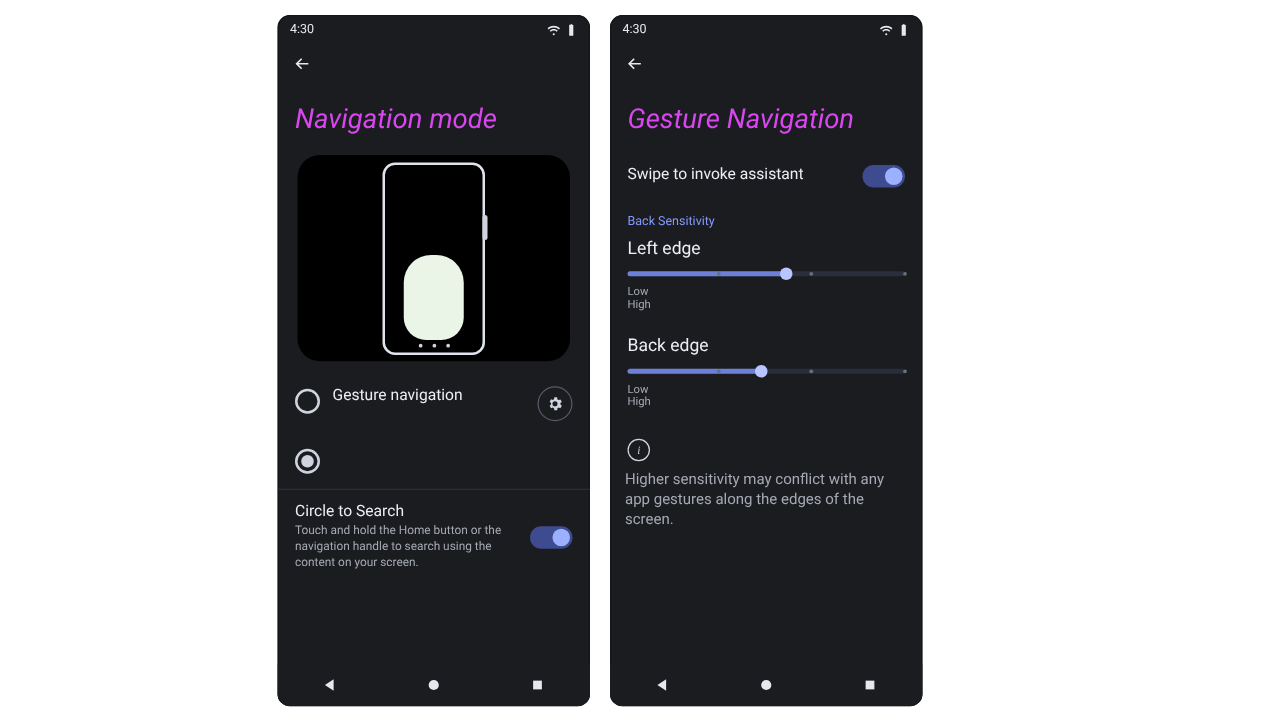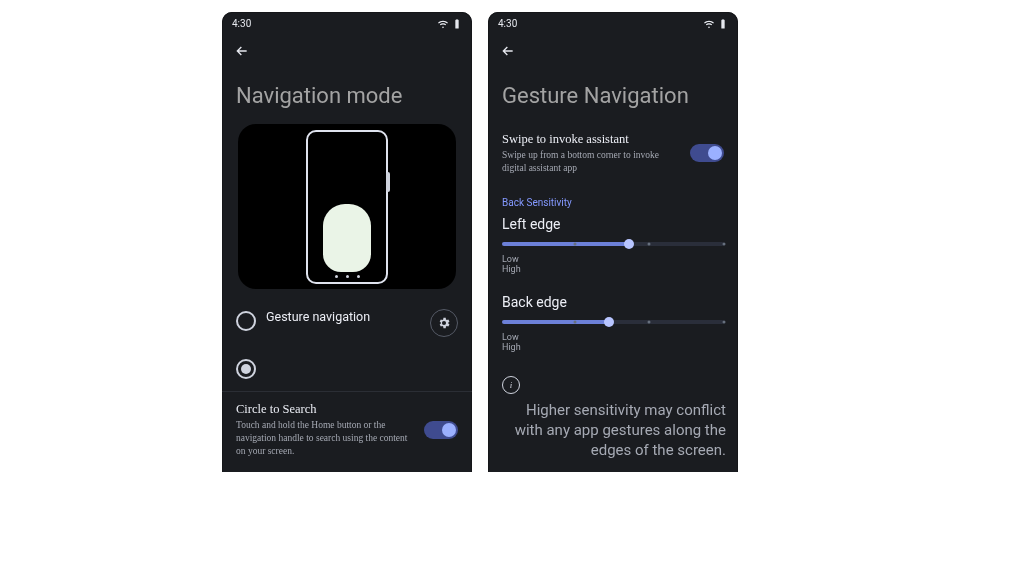--- a/index.html
+++ b/index.html
@@ -7,35 +7,35 @@
     --bg-dark:#000000;
     --text:#e6e8ee;
     --text-dim:#a5a9b3;
     --accent:#8da3ff;
     --accent-dim:#3b4a8a;
     --toggle-track:#3f4b8f;
     --toggle-thumb:#9bb0ff;
     --divider:#2b2e35;
   }
   html,body{margin:0;padding:0;background:#ffffff;font-family:-apple-system,BlinkMacSystemFont,"Segoe UI",Roboto,Arial,sans-serif;}
-  .stage{width:1024px;height:472px;position:relative;background:#fff;}
+  .stage{width:1024px;height:576px;position:relative;background:#fff;}
   .phone{
     position:absolute;top:12px;width:250px;height:553px;
     background:var(--bg);border-radius:10px;overflow:hidden;color:var(--text);
     display:flex;flex-direction:column;box-shadow:0 0 0 1px #151619 inset;
     font-size:11px;
   }
   .phone.left{left:222px;}
   .phone.right{left:488px;}
   .statusbar{display:flex;justify-content:space-between;align-items:center;padding:6px 10px 2px;font-size:10px;color:#e6e8ee;}
   .statusbar .icons{display:flex;gap:4px;align-items:center;}
   .status-ico{width:10px;height:10px;}
   .backrow{padding:6px 6px 0;}
   .back-btn{width:28px;height:28px;display:flex;align-items:center;justify-content:center;border-radius:50%;}
-  .title{font-size:22px;font-weight:400;color:#a3a3a3;padding:18px 14px 14px;}
+  .title{font-size:22px;font-weight:400;color:#d946ef;padding:18px 14px 14px;font-style:italic;}
   .content{flex:1;overflow:hidden;padding:0 12px;}
   .preview{
     background:var(--bg-dark);border-radius:18px;height:165px;
     display:flex;align-items:center;justify-content:center;margin:2px 4px 10px;
   }
   .mock-phone{
     width:78px;height:150px;border:2px solid #dfe3ee;border-radius:10px;position:relative;
     background:#000;
   }
   .mock-phone .side-btn{position:absolute;right:-4px;top:40px;width:4px;height:20px;background:#cfd3de;border-radius:2px;}
@@ -47,38 +47,38 @@
   .mock-phone .dots span{width:3px;height:3px;background:#cfd3de;border-radius:50%;}
   .option{display:flex;align-items:flex-start;gap:10px;padding:10px 2px;}
   .radio{width:16px;height:16px;border:2px solid #cfd3de;border-radius:50%;flex:0 0 auto;margin-top:2px;position:relative;}
   .radio.checked{border-color:#cfd3de;}
   .radio.checked::after{content:"";position:absolute;inset:3px;background:#cfd3de;border-radius:50%;}
   .opt-body{flex:1;}
   .opt-title{font-size:12.5px;color:#eceef5;margin-bottom:2px;}
   .opt-desc{font-size:9.5px;line-height:1.35;color:var(--text-dim);}
   .gear{width:26px;height:26px;border:1px solid #555a66;border-radius:50%;display:flex;align-items:center;justify-content:center;align-self:center;flex:0 0 auto;}
   .divider{height:1px;background:var(--divider);margin:2px -12px 0;}
-  .toggle-row{display:flex;align-items:flex-start;gap:10px;padding:10px 2px;font-family:Liberation Serif, serif;}
+  .toggle-row{display:flex;align-items:flex-start;gap:10px;padding:10px 2px;}
   .toggle-body{flex:1;}
   .toggle{width:34px;height:18px;background:var(--toggle-track);border-radius:20px;position:relative;align-self:center;flex:0 0 auto;}
   .toggle .thumb{position:absolute;right:2px;top:2px;width:14px;height:14px;background:var(--toggle-thumb);border-radius:50%;}
   .navbar{height:34px;display:flex;align-items:center;justify-content:space-around;background:var(--bg);}
   .nav-ico{width:28px;height:28px;display:flex;align-items:center;justify-content:center;}
   
   .section-label{color:#8499ff;font-size:10px;padding:12px 2px 4px;}
   .slider-block{padding:4px 2px 6px;}
   .slider-title{font-size:14px;color:#eceef5;margin-bottom:10px;}
   .slider-track{position:relative;height:4px;background:#2a2e3a;border-radius:2px;}
   .slider-fill{position:absolute;left:0;top:0;bottom:0;background:#6c80d8;border-radius:2px;}
   .slider-thumb{position:absolute;top:50%;transform:translate(-50%,-50%);width:10px;height:10px;background:#b8c5ff;border-radius:50%;}
   .slider-tick{position:absolute;top:50%;transform:translate(-50%,-50%);width:3px;height:3px;background:#67707e;border-radius:50%;}
   .slider-labels{display:flex;justify-content:space-between;font-size:9px;color:var(--text-dim);margin-top:8px;flex-direction:column;}
   .info-row{display:flex;gap:8px;align-items:flex-start;padding:4px 2px 0;}
   .info-icon{width:16px;height:16px;border:1.2px solid #cfd3de;border-radius:50%;display:flex;align-items:center;justify-content:center;font-size:9px;color:#cfd3de;font-style:italic;font-family:serif;margin-top:2px;}
-  .info-text{font-size:15px;color:var(--text-dim);line-height:1.35;text-align:right;}
+  .info-text{font-size:12px;color:var(--text-dim);line-height:1.35;}
 </style>
 </head>
 <body>
 
 <div class="stage">
 
   <div class="phone left">
     <div class="statusbar">
       <span>4:30</span>
       <span class="icons">
@@ -177,21 +177,20 @@
         <svg width="16" height="16" viewBox="0 0 24 24" fill="none" stroke="#e6e8ee" stroke-width="2">
             <path d="M19 12H5M11 18l-6-6 6-6"></path>
           </svg>
       </div>
     </div>
     <div class="title">Gesture Navigation</div>
     <div class="content">
       <div class="toggle-row">
         <div class="toggle-body">
           <div class="opt-title">Swipe to invoke assistant</div>
-          <div class="opt-desc">Swipe up from a bottom corner to invoke digital assistant app</div>
         </div>
         <div class="toggle">
           <div class="thumb"></div>
         </div>
       </div>
 
       <div class="section-label">Back Sensitivity</div>
 
       <div class="slider-block">
         <div class="slider-title">Left edge</div>

